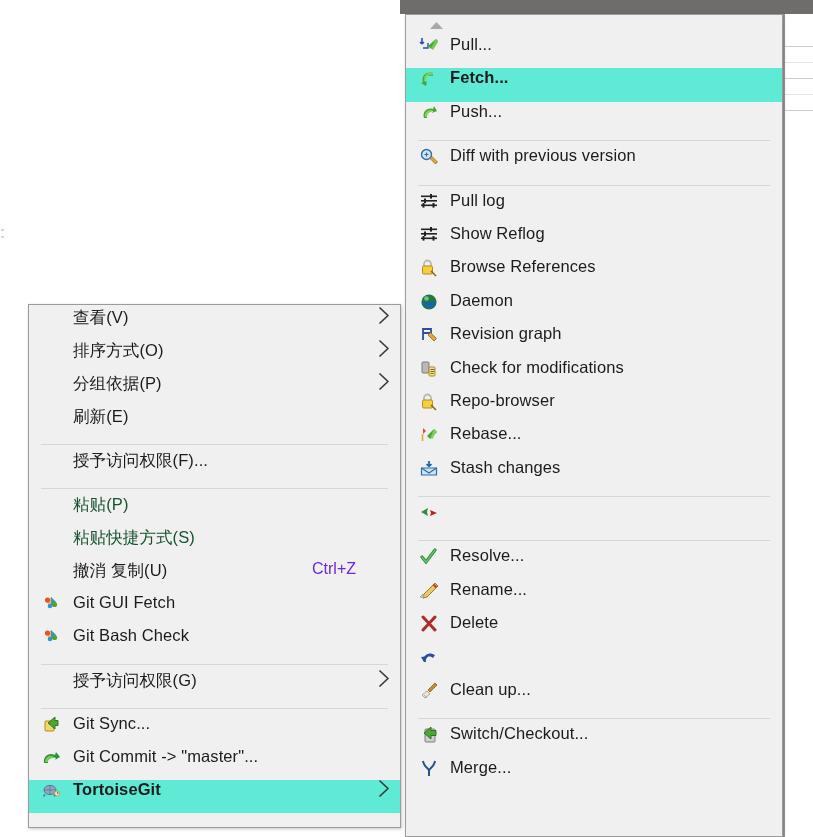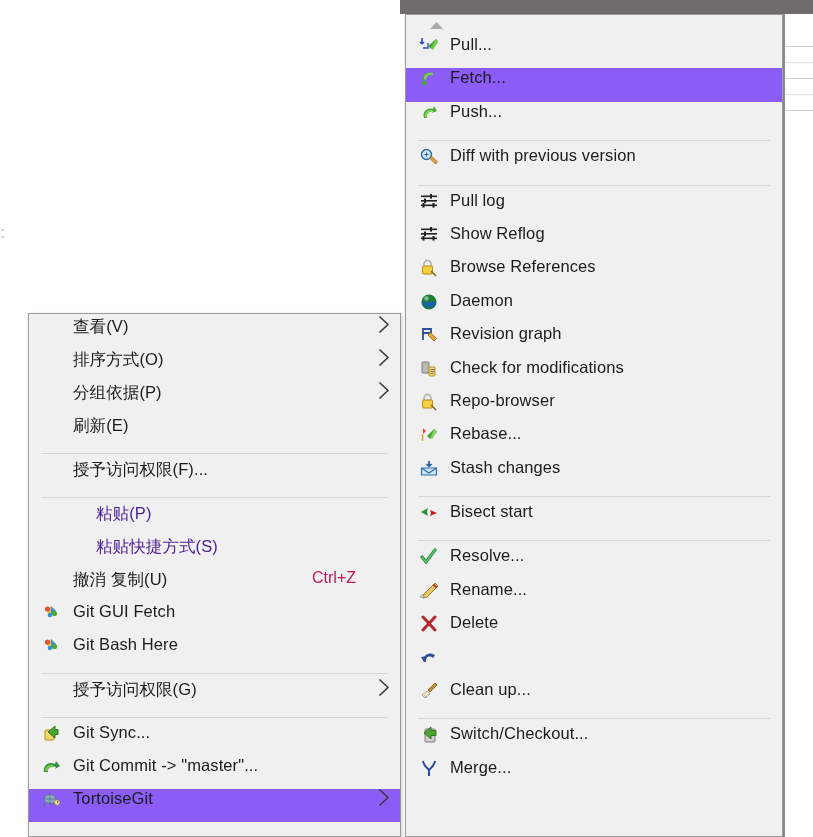--- a/index.html
+++ b/index.html
@@ -71,43 +71,44 @@
   .menu-item {
     position: relative;
     display: flex;
     height: 33px;
     padding: 0 8px 16px 10px;
     box-sizing: border-box;
     cursor: default;
     white-space: nowrap;
   }
   .menu-item.selected {
-    background: #8b5cf6;
-  }
-  .menu-item.disabled .mi-label { color: #4c1d95; margin-left: 23px; }
+    background: #5eead4;
+    font-weight: bold;
+  }
+  .menu-item.disabled .mi-label { color: #14532d; }
 
   .mi-icon {
     width: 26px;
     min-width: 26px;
     height: 22px;
     position: relative;
     display: flex;
     align-items: center;
     justify-content: center;
     margin-right: 8px;
   }
   .mi-label {
     font-size: 16.5px;
     color: #1b1b1b;
     letter-spacing: .1px;
     flex: 1;
   }
   .mi-accel {
     font-size: 16px;
-    color: #be185d;
+    color: #6d28d9;
     margin-left: 4px;
     padding-right: 8px;
   }
   .mi-arrow {
     width: 16px;
     min-width: 16px;
     display: flex;
     align-items: center;
     justify-content: center;
     margin-left: 12px;
@@ -125,21 +126,21 @@
     height: 20px;
     display: flex;
     align-items: center;
     justify-content: flex-start;
     padding-left: 22px;
   }
 
   
   #menu-explorer {
     left: 28px;
-    top: 313px;
+    top: 304px;
     width: 373px;
     height: 524px;
   }
   #menu-explorer .menu-item { height: 33px; }
   #menu-explorer .mi-icon { width: 24px; min-width: 24px; margin-right: 10px; }
   #menu-explorer .mi-label { font-size: 16.5px; }
 
   
   #menu-tortoisegit {
     left: 405px;
@@ -241,21 +242,21 @@
       <div class="menu-item">
         <span class="mi-icon">
           <svg class="ico" width="20" height="18" viewBox="0 0 20 18">
             <path d="M10 2 l5 5 -5 5 -5-5z" fill="#e8c63a"></path>
             <path d="M10 2 l5 5 -5 5z" fill="#3a8fd8"></path>
             <circle cx="6.5" cy="5" r="2.6" fill="#e0533a"></circle>
             <circle cx="13.5" cy="9.5" r="2.6" fill="#4aa832"></circle>
             <circle cx="9" cy="11" r="2.3" fill="#3a8fd8"></circle>
           </svg>
         </span>
-        <span class="mi-label">Git Bash Here</span>
+        <span class="mi-label">Git Bash Check</span>
         <span class="mi-arrow"></span>
       </div>
       <div class="menu-sep"></div>
       <div class="menu-item">
         <span class="mi-icon"></span>
         <span class="mi-label">授予访问权限(G)</span>
         <span class="mi-arrow">
           <svg width="13" height="17" viewBox="0 0 13 17">
             <path d="M2 1 L10 8.5 L2 16" stroke="#3a3a3a" stroke-width="1.7" fill="none" stroke-linecap="round" stroke-linejoin="round"></path>
           </svg>
@@ -472,21 +473,20 @@
         <span class="mi-arrow"></span>
       </div>
       <div class="menu-sep"></div>
       <div class="menu-item">
         <span class="mi-icon">
           <svg class="ico" width="20" height="16" viewBox="0 0 20 16">
             <path d="M9 3 l-7 4 7 4 -1-4z" fill="#2f8f3d"></path>
             <path d="M11 5 l7 3 -7 3 1-3z" fill="#c22020"></path>
           </svg>
         </span>
-        <span class="mi-label">Bisect start</span>
         <span class="mi-arrow"></span>
       </div>
       <div class="menu-sep"></div>
       <div class="menu-item">
         <span class="mi-icon">
           <svg class="ico" width="20" height="18" viewBox="0 0 20 18">
             <path d="M3 9 l4 5 L16 2" stroke="#2f8f3d" stroke-width="3.2" fill="none" stroke-linecap="round"></path>
             <path d="M3 9 l4 5 L16 2" stroke="#74d07a" stroke-width="1.2" fill="none" stroke-linecap="round"></path>
           </svg>
         </span>

